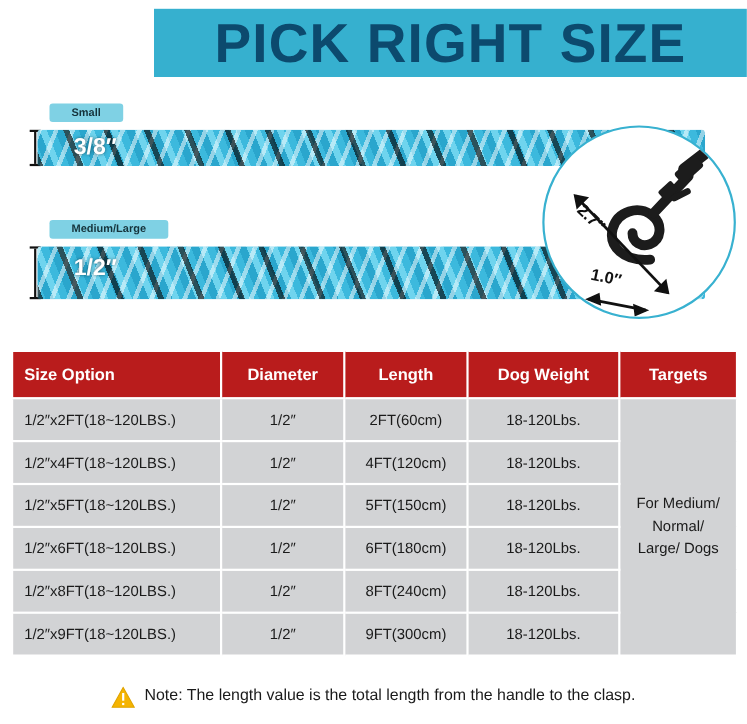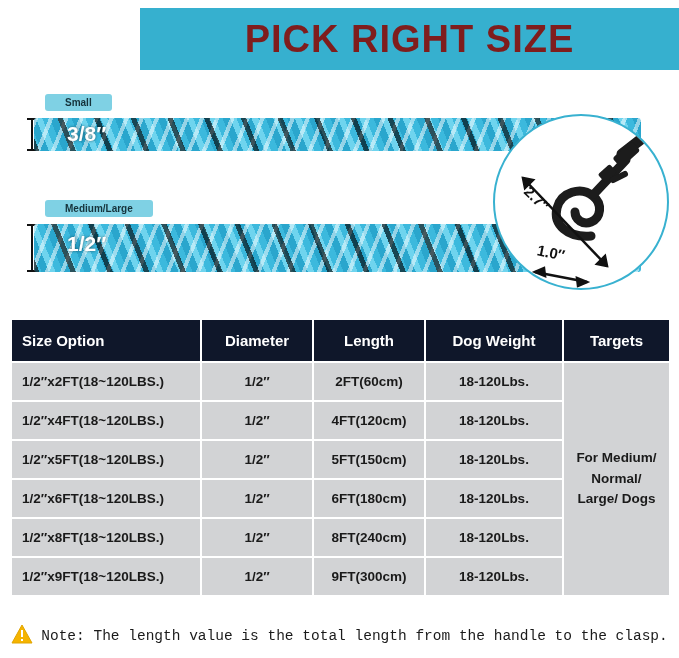--- a/index.html
+++ b/index.html
@@ -26,22 +26,22 @@
     left: 140px;
     top: 8px;
     width: 539px;
     height: 62px;
     background: #36b0cf;
     display: flex;
     align-items: center;
     justify-content: center;
   }
   .banner-title {
-    color: #7f1d1d;
-    font-size: 38px;
+    color: #0c4a6e;
+    font-size: 50px;
     font-weight: bold;
     letter-spacing: 1px;
     white-space: nowrap;
   }
   .banner-left-strip {
     position: absolute;
     left: 0;
     top: 8px;
     width: 140px;
     height: 62px;
@@ -180,60 +180,58 @@
     left: 10px;
     top: 318px;
     width: 659px;
   }
   table.sizes {
     border-collapse: collapse;
     width: 659px;
     table-layout: fixed;
   }
   table.sizes th {
-    background: #0f172a;
+    background: #b91c1c;
     color: #ffffff;
     font-size: 15px;
     font-weight: bold;
     text-align: left;
     padding: 12px 10px;
     border: 2px solid #ffffff;
   }
   table.sizes th.center { text-align: center; margin-left: 15px; }
   table.sizes td {
     background: #d2d3d5;
     font-size: 13.5px;
     color: #1a1a1a;
     padding: 11px 8px;
     border: 2px solid #ffffff;
     text-align: center;
-    font-weight: bold;
   }
   table.sizes td.first {
     text-align: left;
     padding-left: 10px;
   }
   td.targets {
     font-size: 13.5px;
     line-height: 1.55;
     vertical-align: middle;
     text-align: center;
   }
 
   
   .note {
     position: absolute;
     left: 0;
     top: 624px;
     width: 679px;
     display: flex;
-    align-items: flex-end;
+    align-items: flex-start;
     justify-content: center;
     gap: 8px;
-    font-family: Liberation Mono, monospace;
   }
   .note-text {
     font-size: 14.5px;
     color: #1a1a1a;
   }
   .warn-icon { flex: 0 0 auto; }
 </style>
 </head>
 <body>
 

